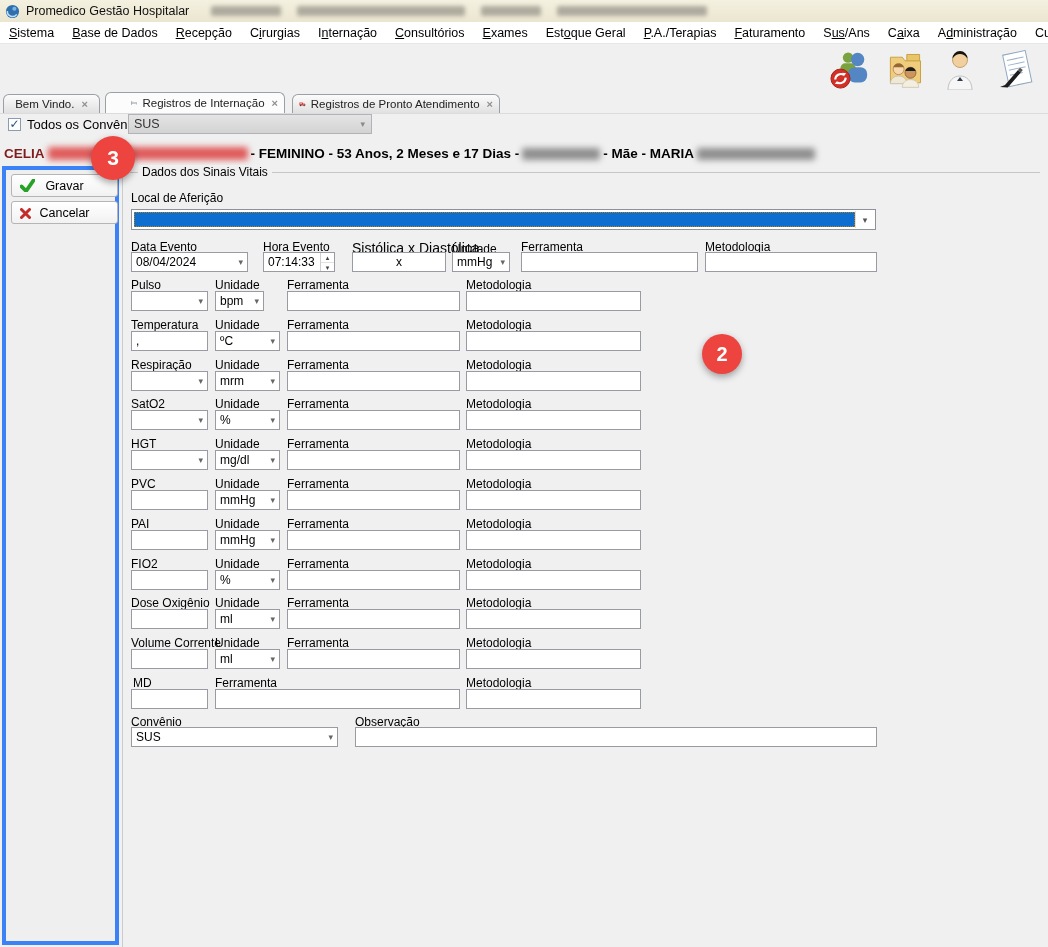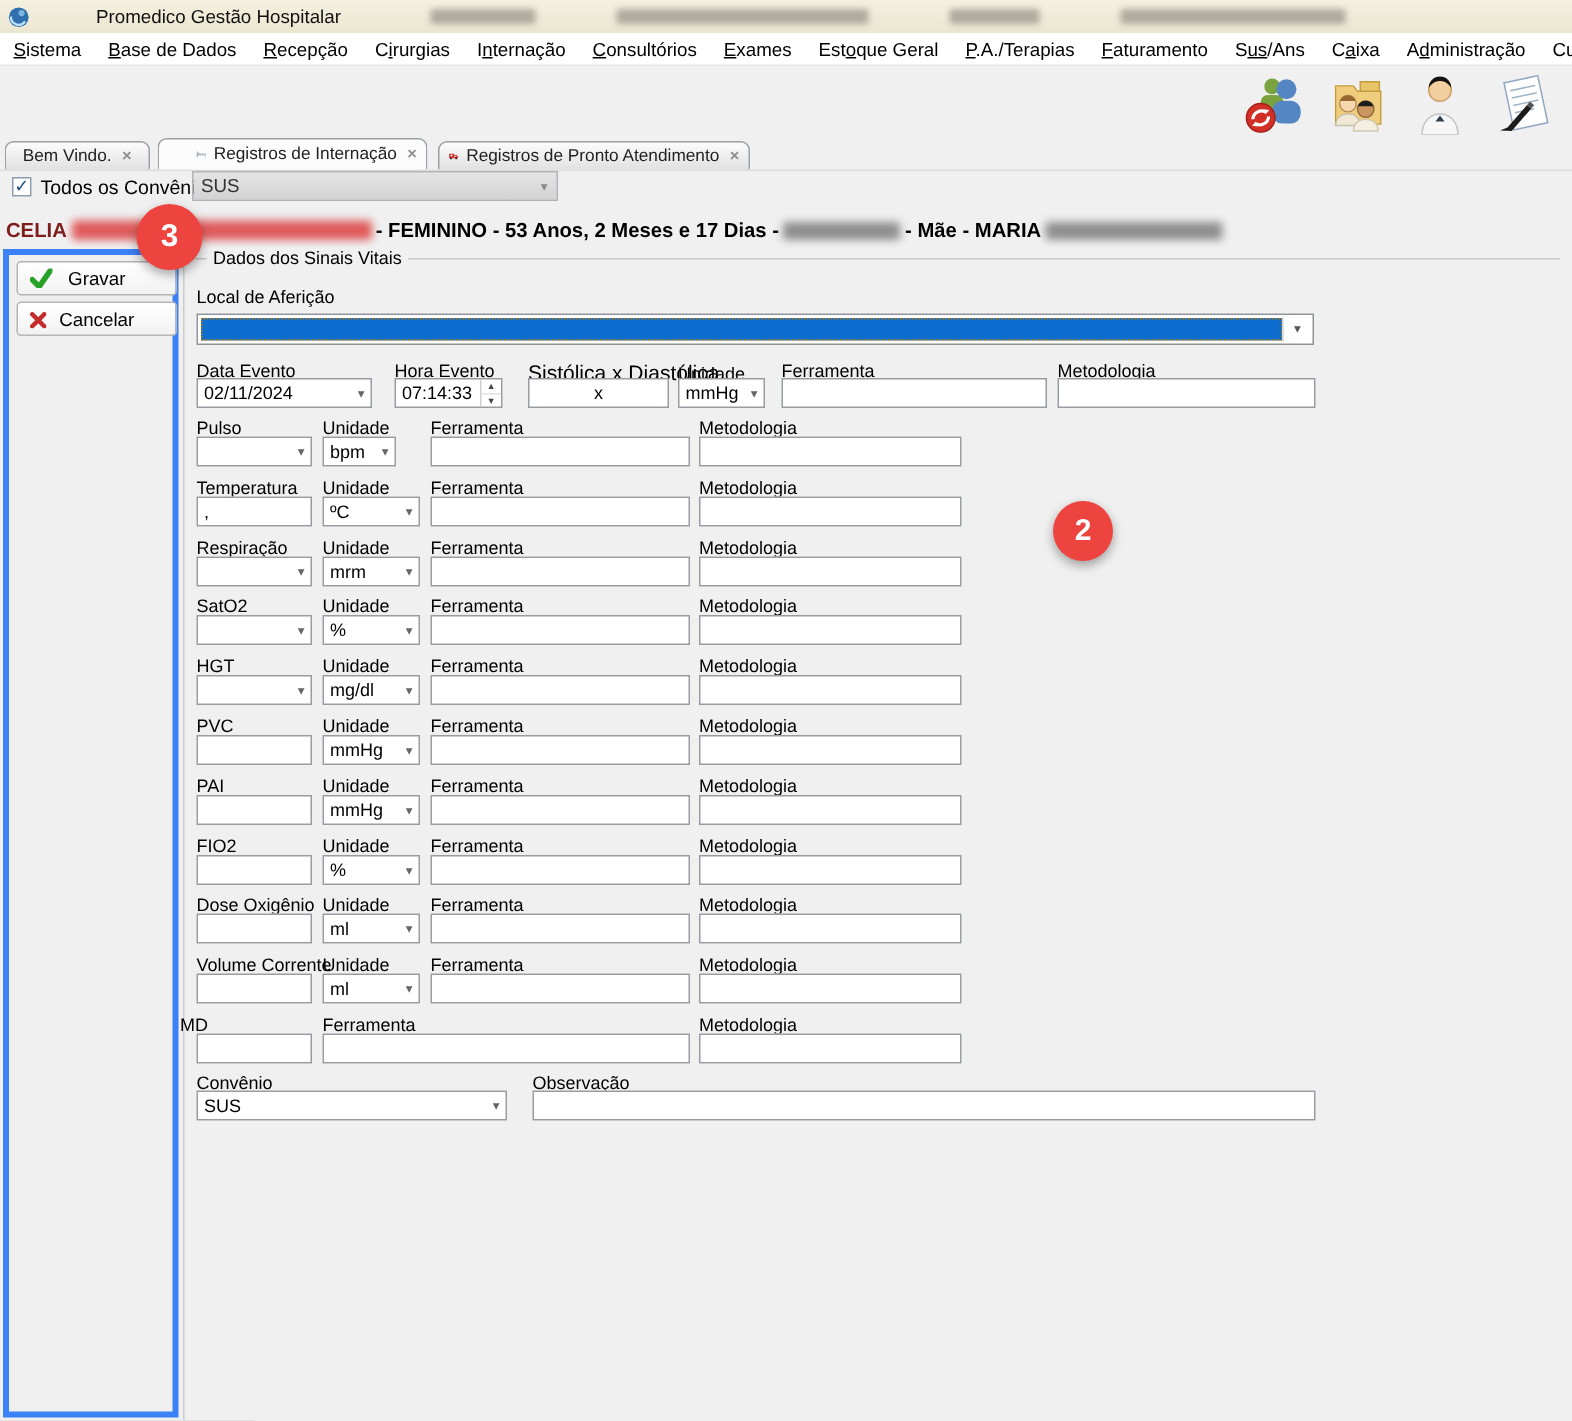--- a/index.html
+++ b/index.html
@@ -2,21 +2,21 @@
 <html><head>
 <meta charset="utf-8">
 <style>
   html,body{margin:0;padding:0;background:#d9d9d9;}
   .page{position:relative;width:1048px;height:947px;background:#f0f0f0;overflow:hidden;
         font-family:"Liberation Sans","DejaVu Sans",sans-serif;color:#000;}
 
   
   .titlebar{position:absolute;left:0;top:0;width:100%;height:22px;
     background:linear-gradient(#f5f1e0,#eae6d0);display:flex;align-items:center;
-    padding-left:5px;box-sizing:border-box;gap:38px;}
+    padding-left:5px;box-sizing:border-box;}
   .appicon{width:15px;height:15px;flex:0 0 auto;}
   .apptitle{font-size:12.5px;color:#101010;margin-left:6px;white-space:nowrap;}
   .tredact{height:10px;border-radius:2px;background:#a39f93;filter:blur(2px);opacity:.85;}
 
   
   .menubar{position:absolute;left:0;top:22px;width:100%;height:22px;background:#ffffff;
     display:flex;align-items:center;font-size:12.5px;border-bottom:1px solid #e6e6e6;box-sizing:border-box;}
   .mitem{padding:2px 9px;white-space:nowrap;cursor:default;}
   .mitem .k{text-decoration:underline;}
 
@@ -248,21 +248,21 @@
   <div class="gtitle">Dados dos Sinais Vitais</div>
 
   <div class="flabel" style="left:131px;top:191px">Local de Aferição</div>
   <div class="localcombo">
     <div class="localsel"></div>
     <div class="localbtn">▾</div>
   </div>
 
   <div class="flabel" style="left:131px;top:240px">Data Evento</div>
   <div class="cbo" style="left:131px;top:252px;width:117px">
-    <span>02/11/2024</span>
+    <span>08/04/2024</span>
     <span class="arr">▾</span>
   </div>
 
   <div class="flabel" style="left:263px;top:240px">Hora Evento</div>
   <div class="spinbox" style="left:263px;top:252px;width:72px">
     <span>07:14:33</span>
     <span class="spin">
         <span>▴</span>
         <span>▾</span>
       </span>
@@ -399,21 +399,21 @@
       <input class="tbox" style="left: 131px; top: 649px; width: 77px;">
       <div class="flabel" style="left: 215px; top: 636px;">Unidade</div>
       <div class="cbo" style="left: 215px; top: 649px; width: 65px;">
         <span>ml</span>
         <span class="arr">▾</span>
       </div>
       <div class="flabel" style="left: 287px; top: 636px;">Ferramenta</div>
       <input class="tbox" style="left: 287px; top: 649px; width: 173px;">
       <div class="flabel" style="left: 466px; top: 636px;">Metodologia</div>
       <input class="tbox" style="left: 466px; top: 649px; width: 175px;">
-      <div class="flabel" style="left: 120px; top: 676px;">MD</div>
+      <div class="flabel" style="left: 133px; top: 676px;">MD</div>
       <input class="tbox" style="left: 131px; top: 689px; width: 77px;">
       <div class="flabel" style="left: 215px; top: 676px;">Ferramenta</div>
       <input class="tbox" style="left: 215px; top: 689px; width: 245px;">
       <div class="flabel" style="left: 466px; top: 676px;">Metodologia</div>
       <input class="tbox" style="left: 466px; top: 689px; width: 175px;">
     </div>
 
   <div class="flabel" style="left:131px;top:715px">Convênio</div>
   <div class="cbo" style="left:131px;top:727px;width:207px">
     <span>SUS</span>

